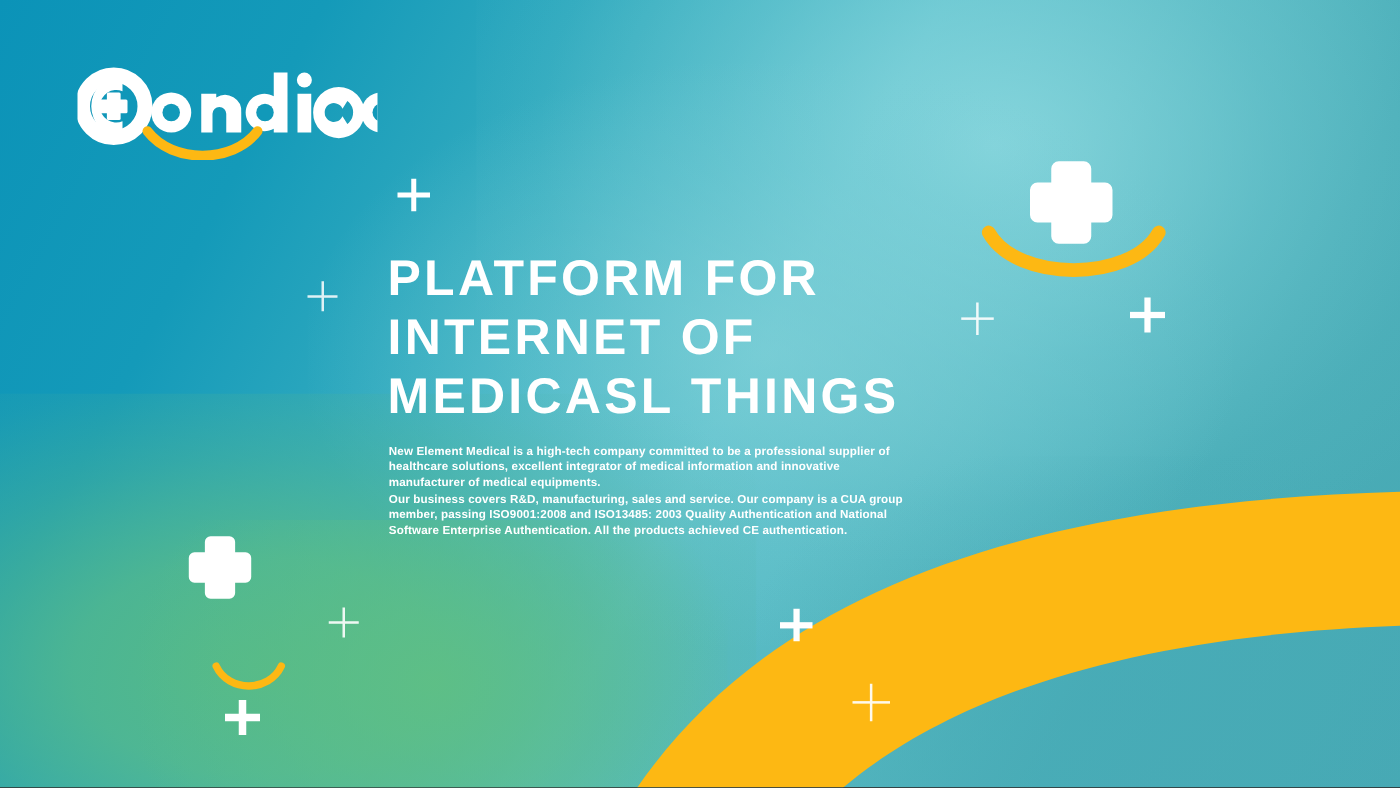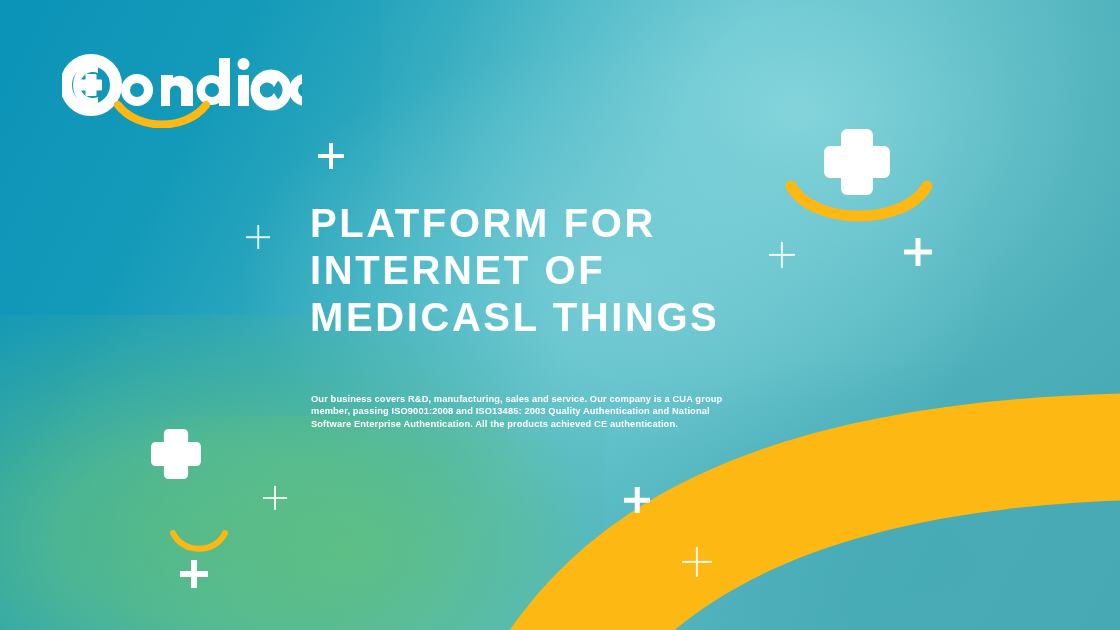--- a/index.html
+++ b/index.html
@@ -239,20 +239,21 @@
       </g>
 
       <path d="M 56 48 C 76 74, 124 74, 144 48" fill="none" stroke="#fdb813" stroke-width="8" stroke-linecap="round" transform="translate(0,5)"></path>
     </svg>
   </div>
 
   <div class="headline">PLATFORM FOR
 INTERNET OF
 MEDICASL THINGS</div>
 
+  <div class="body-copy p1">New Element Medical is a high-tech company committed to be a professional supplier of healthcare solutions, excellent integrator of medical information and innovative manufacturer of medical  equipments.</div>
 
   <div class="body-copy p2">Our business covers R&amp;D, manufacturing, sales and service. Our company is a CUA group member, passing ISO9001:2008 and ISO13485: 2003 Quality Authentication and National Software Enterprise Authentication. All the products achieved CE authentication.</div>
 
   <div class="cross-thin deco" style="left:318px; top:143px; width:26px; height:26px; --t:4px;"></div>
 
   <div class="cross-thin deco" style="left:246px; top:225px; width:24px; height:24px; --t:1.6px; opacity:.85;"></div>
 
   <div class="cross-fat deco" style="left:820px; top:125px;">
     <svg width="74" height="74" viewBox="0 0 74 74">
       <path d="M 27 4 h 20 a 6 6 0 0 1 6 6 v 11 h 11 a 6 6 0 0 1 6 6 v 20 a 6 6 0 0 1 -6 6 h -11 v 11 a 6 6 0 0 1 -6 6 h -20 a 6 6 0 0 1 -6 -6 v -11 h -11 a 6 6 0 0 1 -6 -6 v -20 a 6 6 0 0 1 6 -6 h 11 v -11 a 6 6 0 0 1 6 -6 z" fill="#ffffff"></path>

